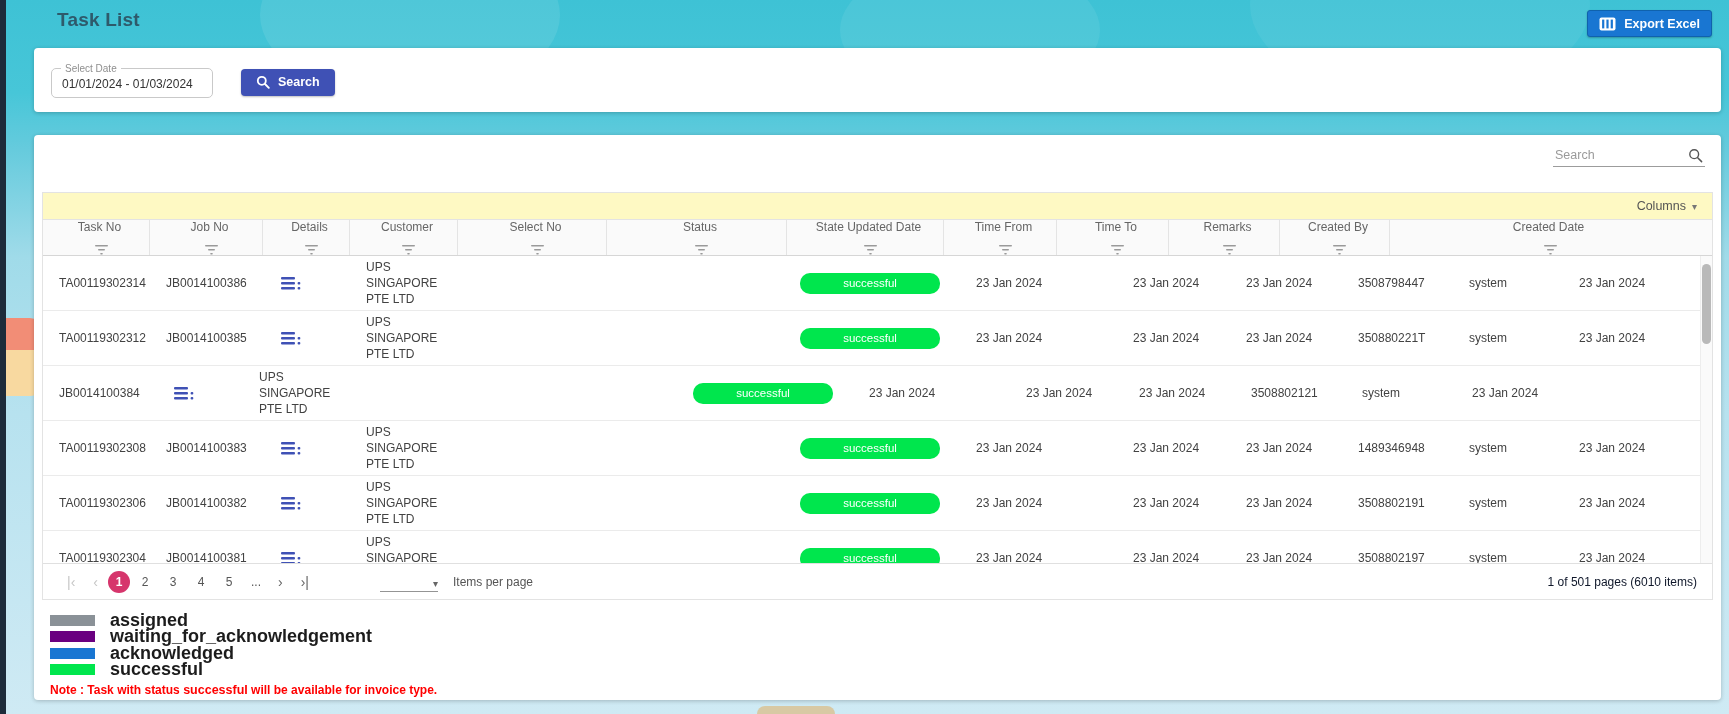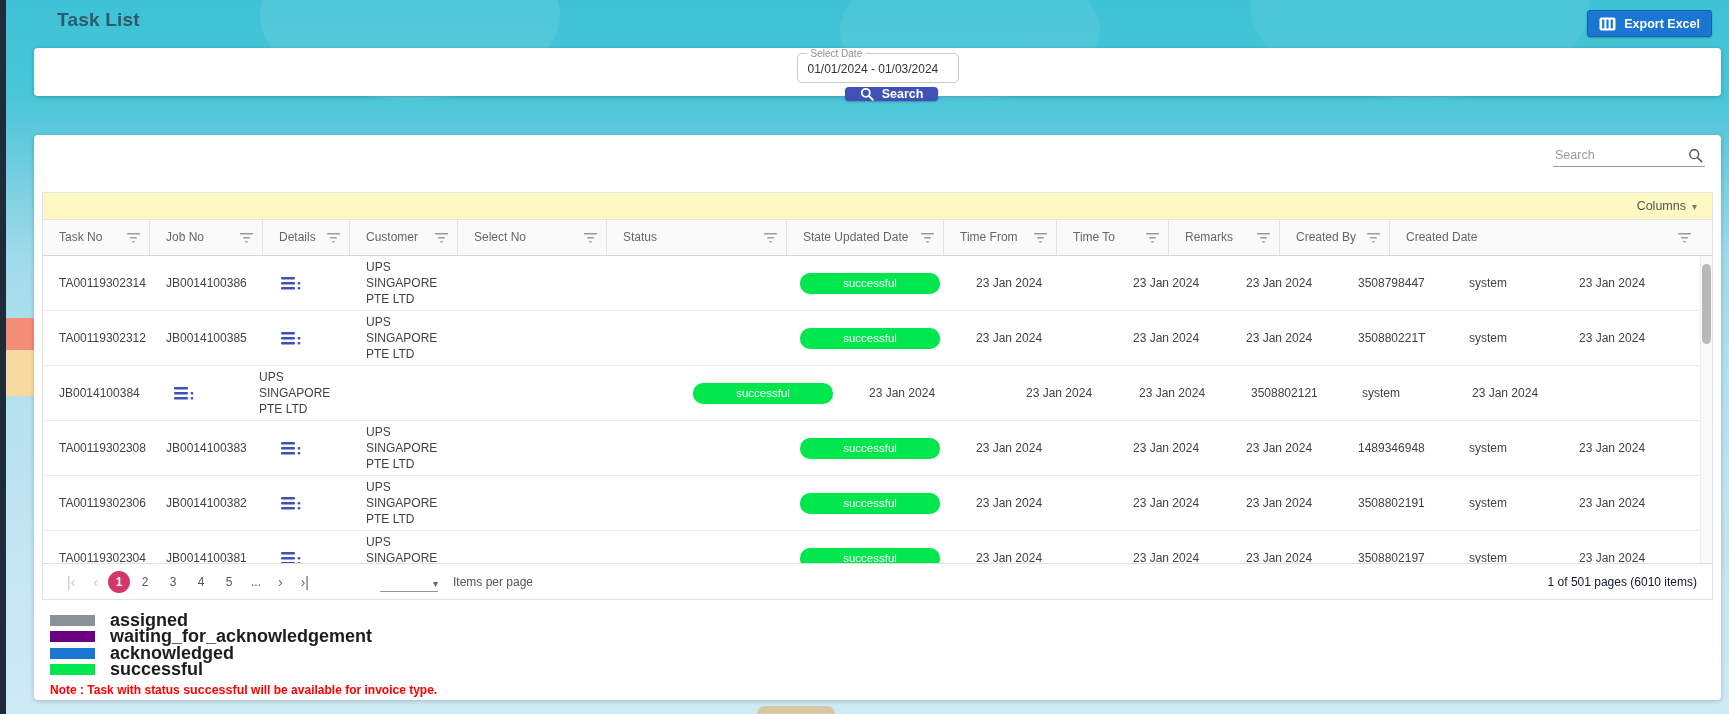--- a/index.html
+++ b/index.html
@@ -16,21 +16,21 @@
   .shape-sand   { position:absolute; left:6px; top:350px; width:36px; height:46px; background:#f8d9a0; border-radius:0 6px 12px 0; }
   .shape-tab    { position:absolute; left:757px; top:706px; width:78px; height:8px; background:#d8c9a4; border-radius:8px 8px 0 0; }
 
   .page-title { position:absolute; left:57px; top:9px; font-size:19px; font-weight:bold; color:#2e5a6b; letter-spacing:.2px; }
 
   .export-btn { position:absolute; right:17px; top:10px; height:27px; display:flex; align-items:center; gap:8px;
                 background:#1976d2; color:#fff; border:1px solid #0f62ad; border-radius:3px; padding:0 11px;
                 font-size:12.5px; font-weight:bold; cursor:pointer; box-shadow:0 1px 2px rgba(0,0,0,.25); }
 
   .card { position:absolute; background:#fff; border-radius:4px; box-shadow:0 1px 4px rgba(0,0,0,.22); }
-  .filter-card { left:34px; top:48px; right:8px; height:48px; display:flex; align-items:center; padding:0 17px;flex-direction:column; }
+  .filter-card { left:34px; top:48px; right:8px; height:64px; display:flex; align-items:center; padding:0 17px; }
   .date-field { width:162px; border:1px solid #c9c9c9; border-radius:5px; padding:0 0 5px 0; }
   .date-field legend { font-size:10px; color:#8f8f8f; margin-left:9px; padding:0 4px; }
   .date-field input { border:none; outline:none; width:100%; font-size:12px; color:#333; padding:1px 10px 0 10px;
                       font-family:"Liberation Sans","DejaVu Sans",sans-serif; }
   .search-btn { margin-left:28px; margin-top:4px; height:27px; display:flex; align-items:center; gap:8px;
                 background:#3f51b5; color:#fff; border:none; border-radius:4px; padding:0 15px;
                 font-size:12.5px; font-weight:bold; cursor:pointer; box-shadow:0 1px 2px rgba(0,0,0,.25); }
 
   .main-card { left:34px; top:135px; right:8px; height:565px; }
   .tsearch { position:absolute; top:10px; right:16px; width:152px; }
@@ -40,21 +40,21 @@
   .tsearch input::placeholder { color:#9a9a9a; }
   .tsearch .mag { position:absolute; right:2px; top:3px; }
 
   .grid { position:absolute; left:8px; right:8px; top:57px; border:1px solid #e3e3e3; background:#fff; }
   .toolbar { height:27px; background:#fef9c3; border-bottom:1px solid #e3e3e3; display:flex; align-items:center;
              justify-content:flex-end; padding-right:15px; font-size:12.5px; color:#555; }
   .toolbar .caret { margin-left:6px; font-size:10px; color:#777; }
 
   .thead { display:flex; height:36px; background:#fafafa; border-bottom:1px solid #d6d6d6; padding-right:12px; }
   .th { display:flex; align-items:center; padding:0 9px 0 16px; border-right:1px solid #e4e4e4;
-        font-size:12px; color:#666; line-height:1.25; }
+        font-size:12px; color:#666; line-height:1.25;flex-direction:column; }
   .th .lbl { flex:1; }
   .th svg { flex:0 0 auto; margin-left:3px; }
   .th.last { border-right:none; }
 
   .tbody { position:relative; height:307px; overflow:hidden; padding-right:12px; background:#fff; }
   .tr { display:flex; height:55px; border-bottom:1px solid #ebebeb; }
   .td { display:flex; align-items:center; padding:0 9px 0 16px; font-size:12px; color:#424242;
         white-space:nowrap; overflow:hidden; }
   .td.wrap { white-space:normal; line-height:1.35; }
   .td.center { justify-content:center; padding:0; }

